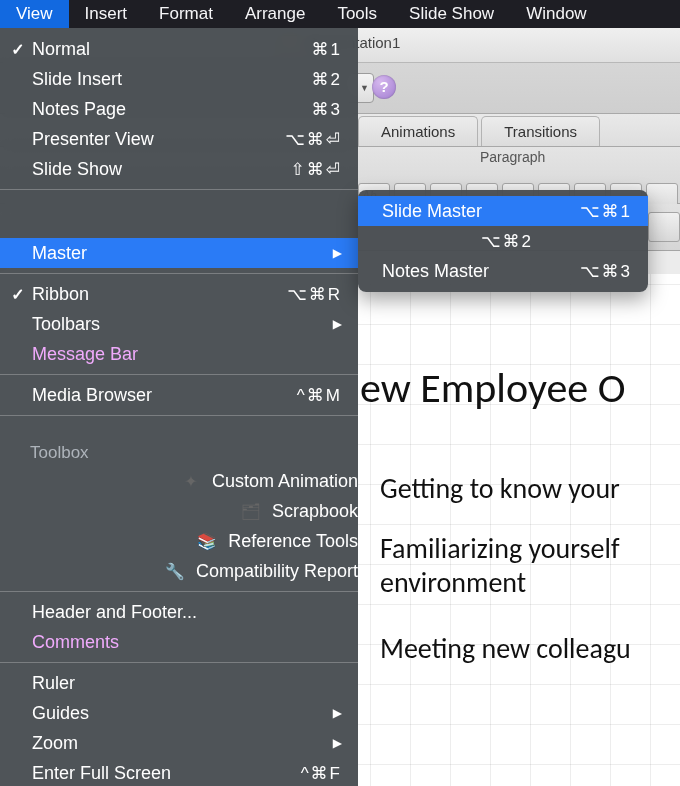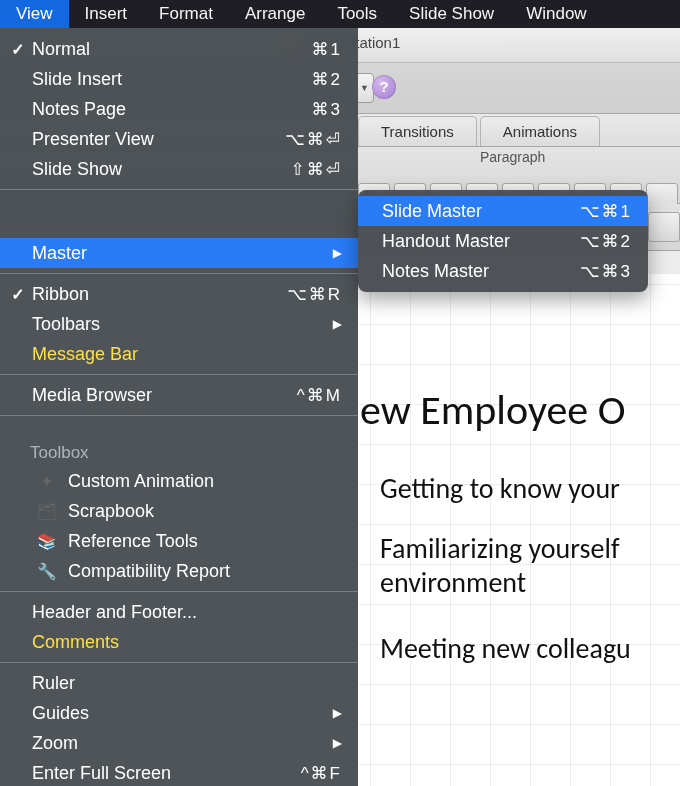--- a/index.html
+++ b/index.html
@@ -194,21 +194,20 @@
     background-size: 40px 40px;
     background-position: 10px 10px;
   }
   .slide-title {
     position: absolute;
     left: 360px; top: 88px;
     font-size: 42px;
     font-family: Calibri, Arial, sans-serif;
     color: #111;
     white-space: nowrap;
-    margin-top: 22px;
   }
   .slide-body {
     position: absolute;
     left: 380px;
     font-size: 28px;
     font-family: Calibri, Arial, sans-serif;
     color: #111;
     white-space: nowrap;
     line-height: 1.2;
   }
@@ -232,21 +231,21 @@
     align-items: center;
     height: 30px;
     padding: 0 16px 0 8px;
     cursor: default;
   }
   .dropdown .row.highlight {
     background: #2a7bf6;
     margin-top: 48px;
   }
   .dropdown .row.disabled {
-    color: #fde047;
+    color: #f0abfc;
   }
   .dropdown .check {
     width: 20px;
     text-align: center;
     font-size: 16px;
     color: #fff;
     font-weight: 600;
     display: inline-block;
   }
   .dropdown .row .lbl {
@@ -282,20 +281,21 @@
     margin-left: 34px;
     margin-right: 8px;
     font-size: 16px;
     color: #666;
     filter: grayscale(20%);
   }
   .dropdown .toolbox-row {
     display:flex;
     align-items:center;
     height:30px;
+    justify-content:flex-end;
   }
   
   .submenu {
     position: absolute;
     left: 358px;
     top: 190px;
     width: 290px;
     background: rgba(72,76,80,0.96);
     border-radius: 8px;
     color: #fff;
@@ -344,22 +344,22 @@
     </div>
 
     <div class="quicktools">
       <div class="qt-btn" style="left:344px">
           <span class="caret">▼</span>
         </div>
       <div class="help-btn">?</div>
     </div>
 
     <div class="ribbon-tabs">
+      <div class="tab">Animations</div>
       <div class="tab">Transitions</div>
-      <div class="tab">Animations</div>
     </div>
 
     <div class="ribbon-group">
       <div class="group-label">Paragraph</div>
       <div class="mini-btn" style="left:358px">
         <span class="ab-icon">Ab</span>
       </div>
       <div class="mini-btn" style="left:394px"></div>
       <div class="mini-btn" style="left:430px"></div>
       <div class="mini-btn" style="left:466px"></div>
@@ -497,21 +497,20 @@
       <span class="shortcut">^⌘F</span>
     </div>
   </div>
 
   <div class="submenu">
     <div class="row highlight">
       <span class="lbl">Slide Master</span>
       <span class="shortcut">⌥⌘1</span>
     </div>
     <div class="row">
-      <span class="lbl">Handout Master</span>
       <span class="shortcut">⌥⌘2</span>
     </div>
     <div class="row">
       <span class="lbl">Notes Master</span>
       <span class="shortcut">⌥⌘3</span>
     </div>
   </div>
 
 </div>
 

